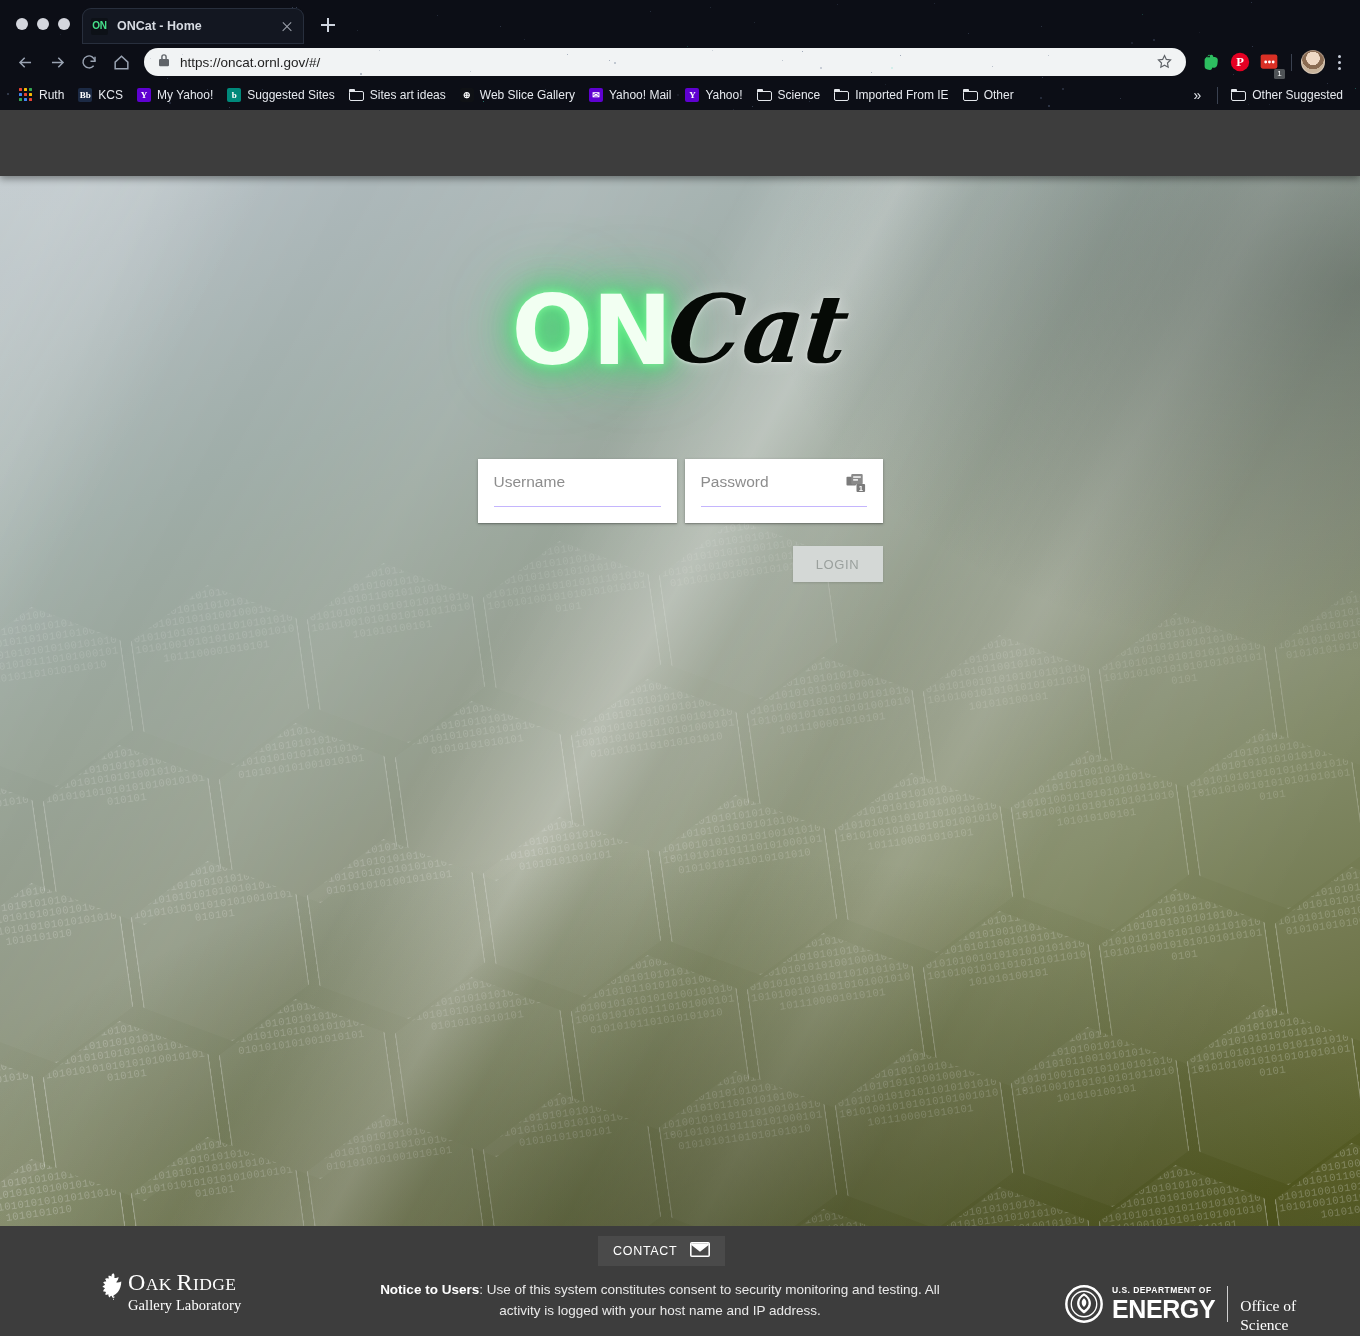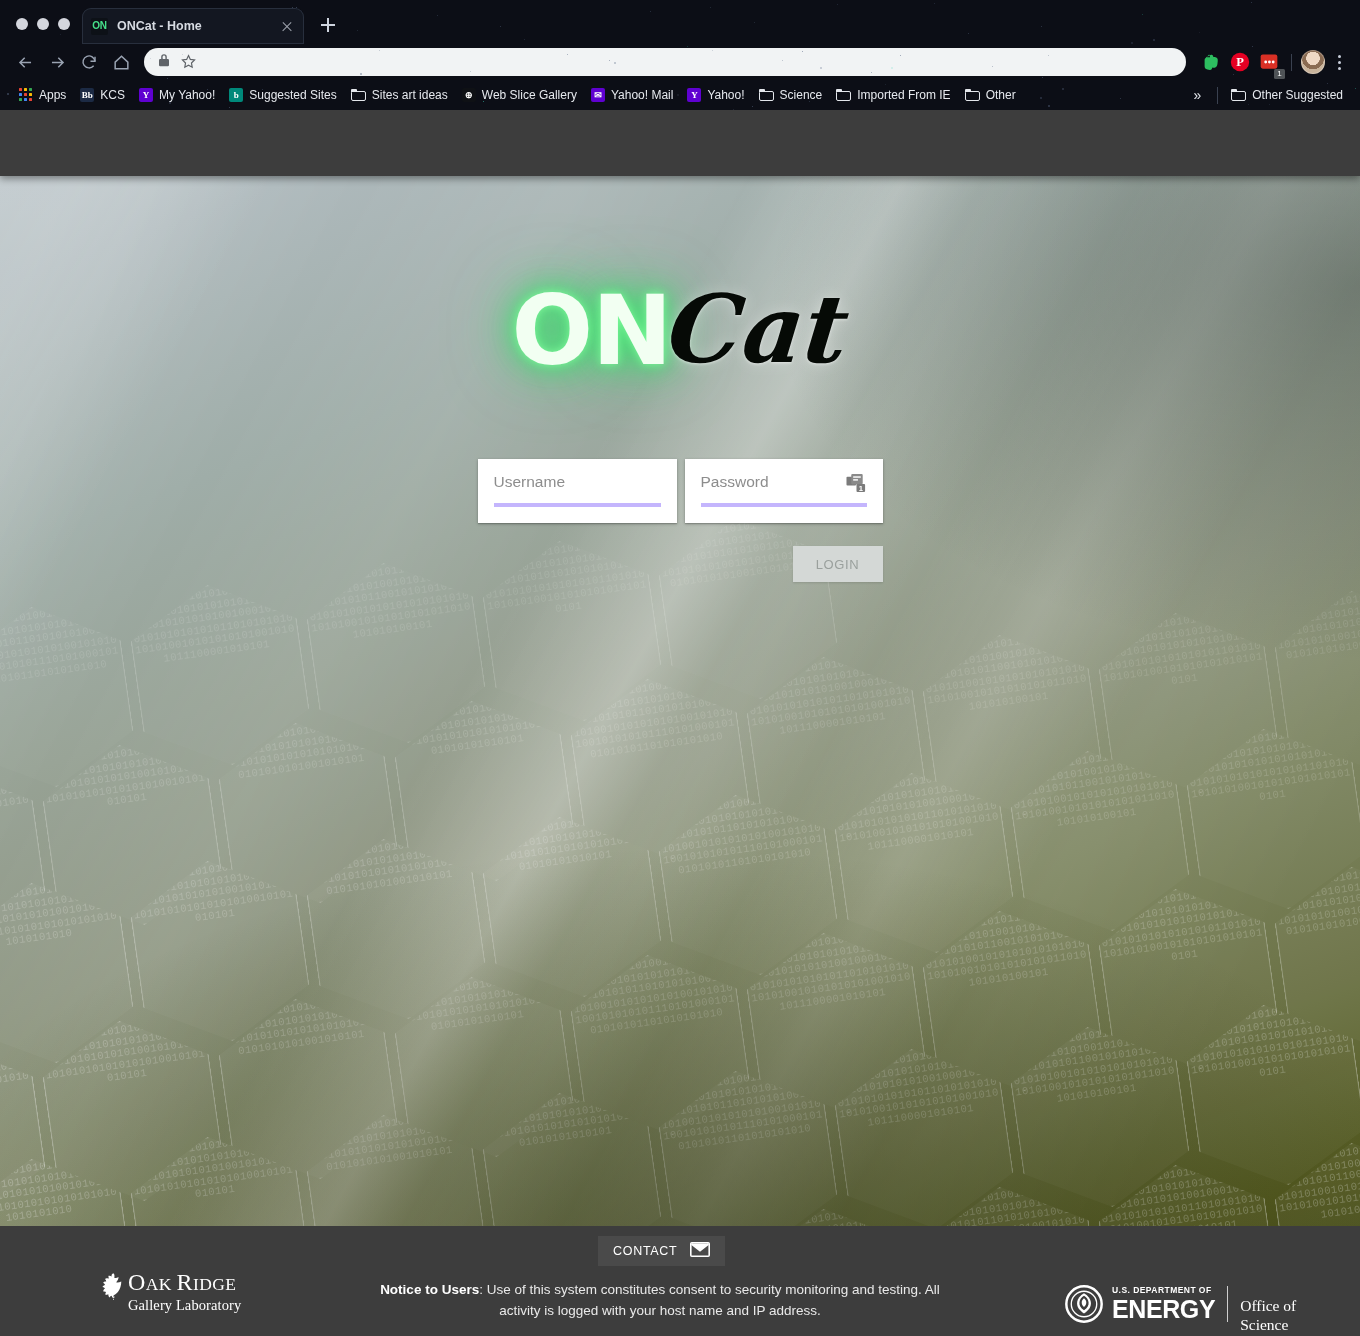--- a/index.html
+++ b/index.html
@@ -169,21 +169,21 @@
   }
 
   
   .login-row { position: absolute; left: 0; right: 0; top: 349px; display: flex; justify-content: center; gap: 8px; z-index: 4; }
   .field-card {
     background: #fff; width: 199px; height: 64px; padding: 14px 16px 0;
     box-shadow: 0 1px 3px rgba(0,0,0,.25), 0 1px 1px rgba(0,0,0,.14);
     position: relative;
   }
   .field-card.pw { width: 198px; }
-  .field-inner { position: relative; height: 34px; border-bottom: 4px solid #c4b5fd; display: flex; align-items: flex-start; }
+  .field-inner { position: relative; height: 34px; border-bottom: 1px solid #c4b5fd; display: flex; align-items: flex-start; }
   .field-input {
     border: 0; outline: 0; background: transparent; width: 100%;
     font: 15.5px "Liberation Sans", sans-serif; color: #333; padding: 0;
   }
   .field-input::placeholder { color: #8d8d8d; }
   .pw-mgr-icon { position: absolute; right: 0; top: 0; width: 21px; height: 20px; }
   .login-btn-row { position: absolute; left: 0; right: 0; top: 436px; display: flex; justify-content: center; z-index: 4; }
   .login-btn {
     width: 405px; display: flex; justify-content: flex-end;
   }
@@ -336,20 +336,21 @@
         </svg>
     </span>
 
     <div class="omnibox">
       <span>
         <svg width="12" height="14" viewBox="0 0 12 14" fill="#5f6368">
             <rect x="1" y="6" width="10" height="7.2" rx="1.2"></rect>
             <path d="M3.2 6V4a2.8 2.8 0 0 1 5.6 0v2H7.4V4a1.4 1.4 0 0 0-2.8 0v2z"></path>
           </svg>
       </span>
+      <span class="omni-url">https://oncat.ornl.gov/#/</span>
       <span class="star-btn">
         <svg width="17" height="17" viewBox="0 0 24 24" fill="none" stroke="#5f6368" stroke-width="1.7">
             <path d="M12 3.6l2.6 5.5 5.9.8-4.3 4.2 1 6-5.2-2.9-5.2 2.9 1-6L3.5 9.9l5.9-.8z"></path>
           </svg>
       </span>
     </div>
 
     <div class="ext-row">
       <span class="ext">
         <svg width="19" height="20" viewBox="0 0 24 24" fill="#2dbe60">
@@ -387,21 +388,21 @@
           <i style="background: rgb(234, 67, 53);"></i>
           <i style="background: rgb(251, 188, 4);"></i>
           <i style="background: rgb(52, 168, 83);"></i>
           <i style="background: rgb(66, 133, 244);"></i>
           <i style="background: rgb(234, 67, 53);"></i>
           <i style="background: rgb(251, 188, 4);"></i>
           <i style="background: rgb(52, 168, 83);"></i>
           <i style="background: rgb(66, 133, 244);"></i>
           <i style="background: rgb(234, 67, 53);"></i>
         </span>
-        <span class="bm-label">Apps</span>
+        <span class="bm-label">Ruth</span>
       </span>
       <span class="bm">
         <span class="fav-box" style="background: rgb(28, 42, 68);">Bb</span>
         <span class="bm-label">KCS</span>
       </span>
       <span class="bm">
         <span class="fav-box" style="background: rgb(95, 1, 209);">Y</span>
         <span class="bm-label">My Yahoo!</span>
       </span>
       <span class="bm">

